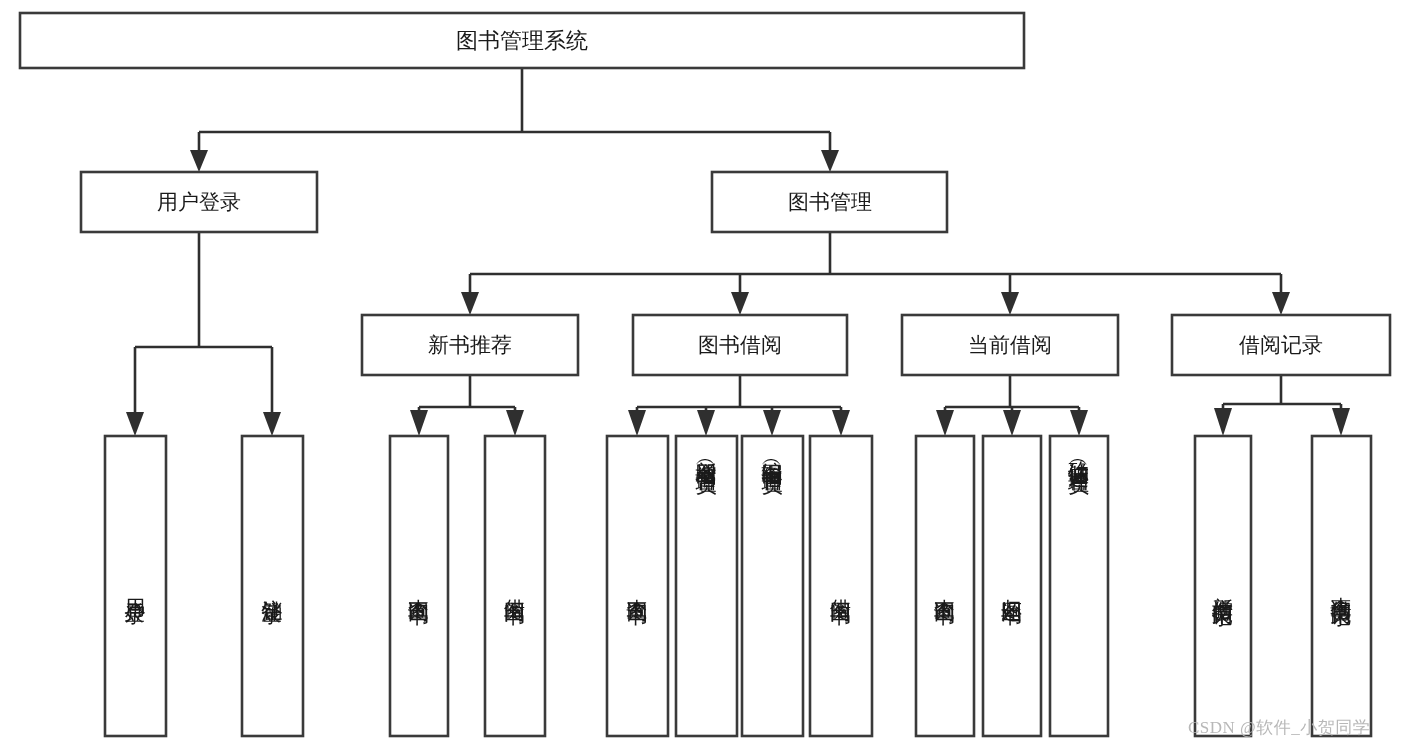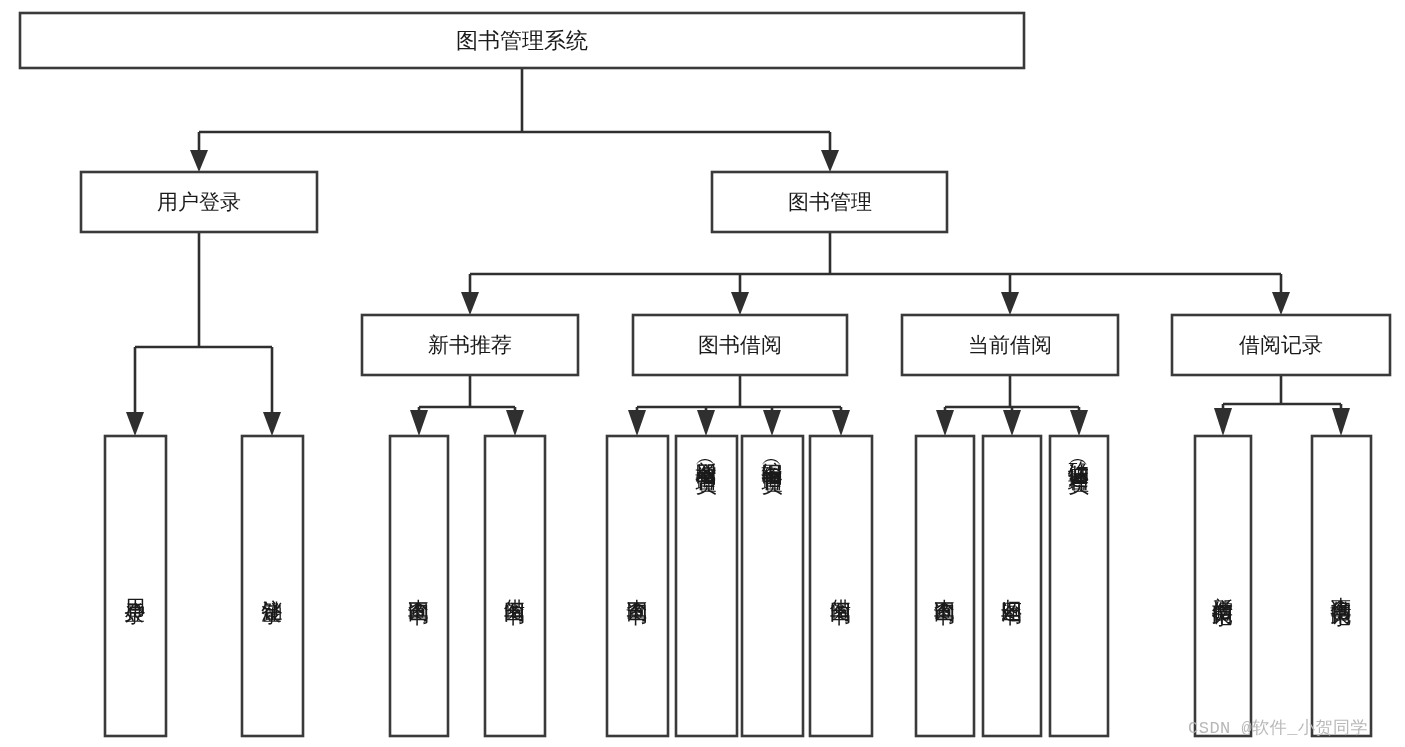--- a/index.html
+++ b/index.html
@@ -65,21 +65,21 @@
     color: #1a1a1a;
     letter-spacing: 2px;
     white-space: nowrap;
     text-align: center;
     pointer-events: none;
   }
   .watermark {
     position: absolute;
     left: 1188px;
     top: 716px;
-    font-family: Liberation Mono, monospace;
+    font-family: Liberation Serif, serif;
     font-size: 17px;
     color: #b8b8b8;
     white-space: nowrap;
     letter-spacing: 0.5px;
   }
 </style>
 </head>
 <body>
 
 <div id="diagram-root">

